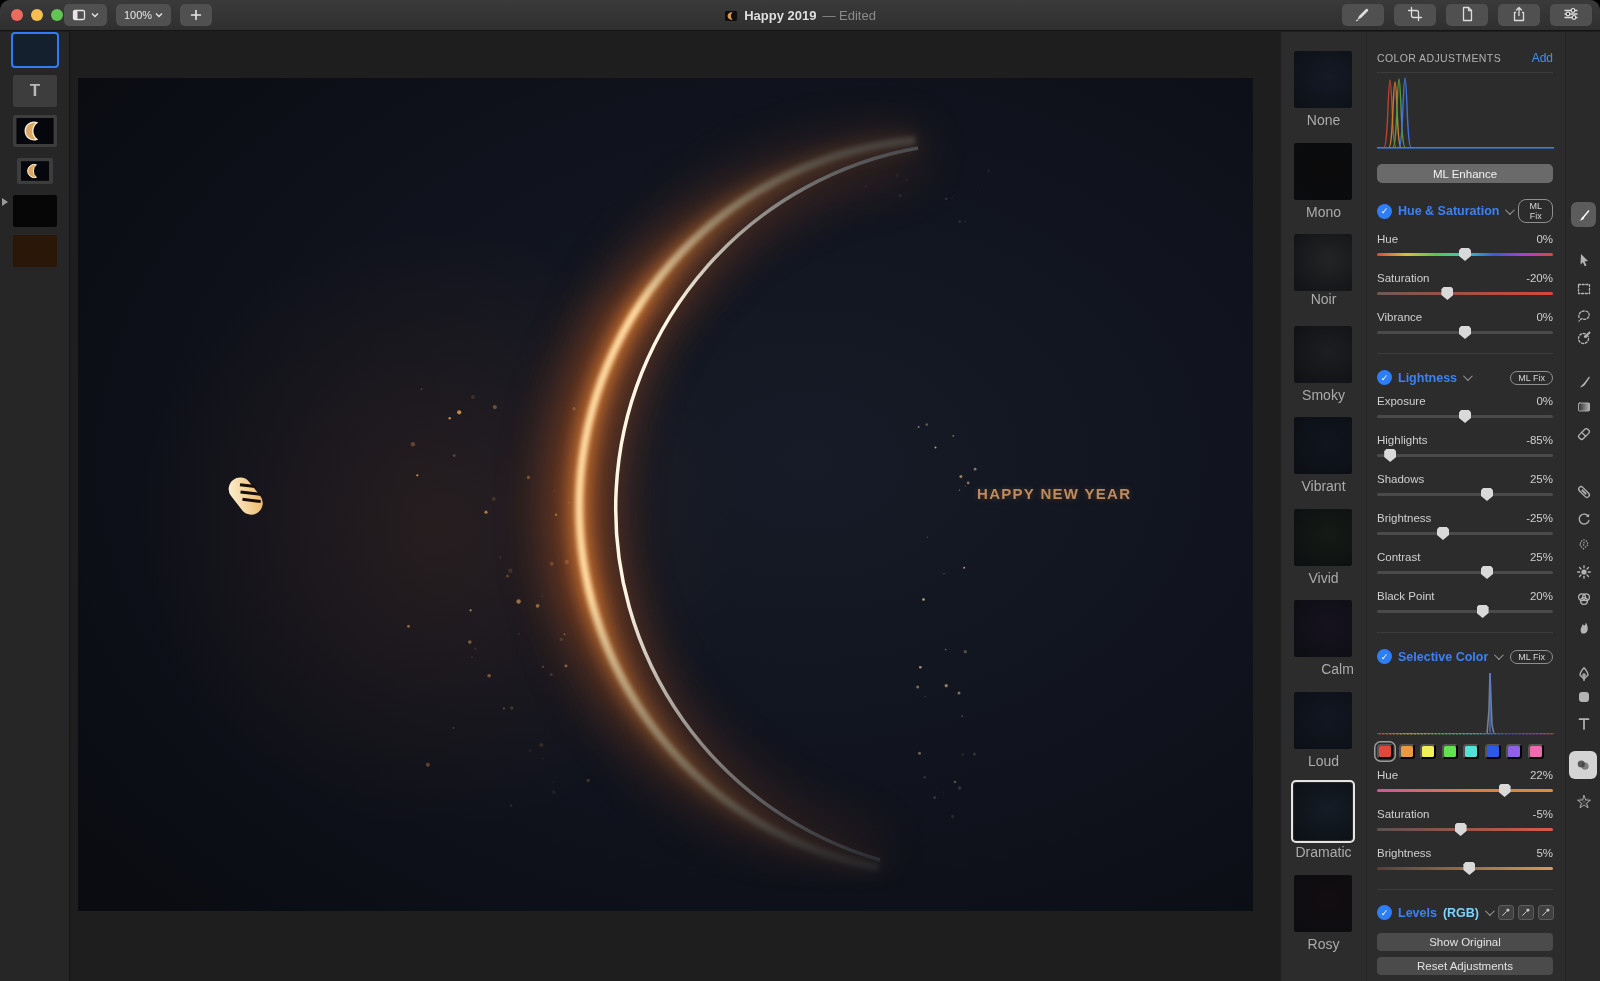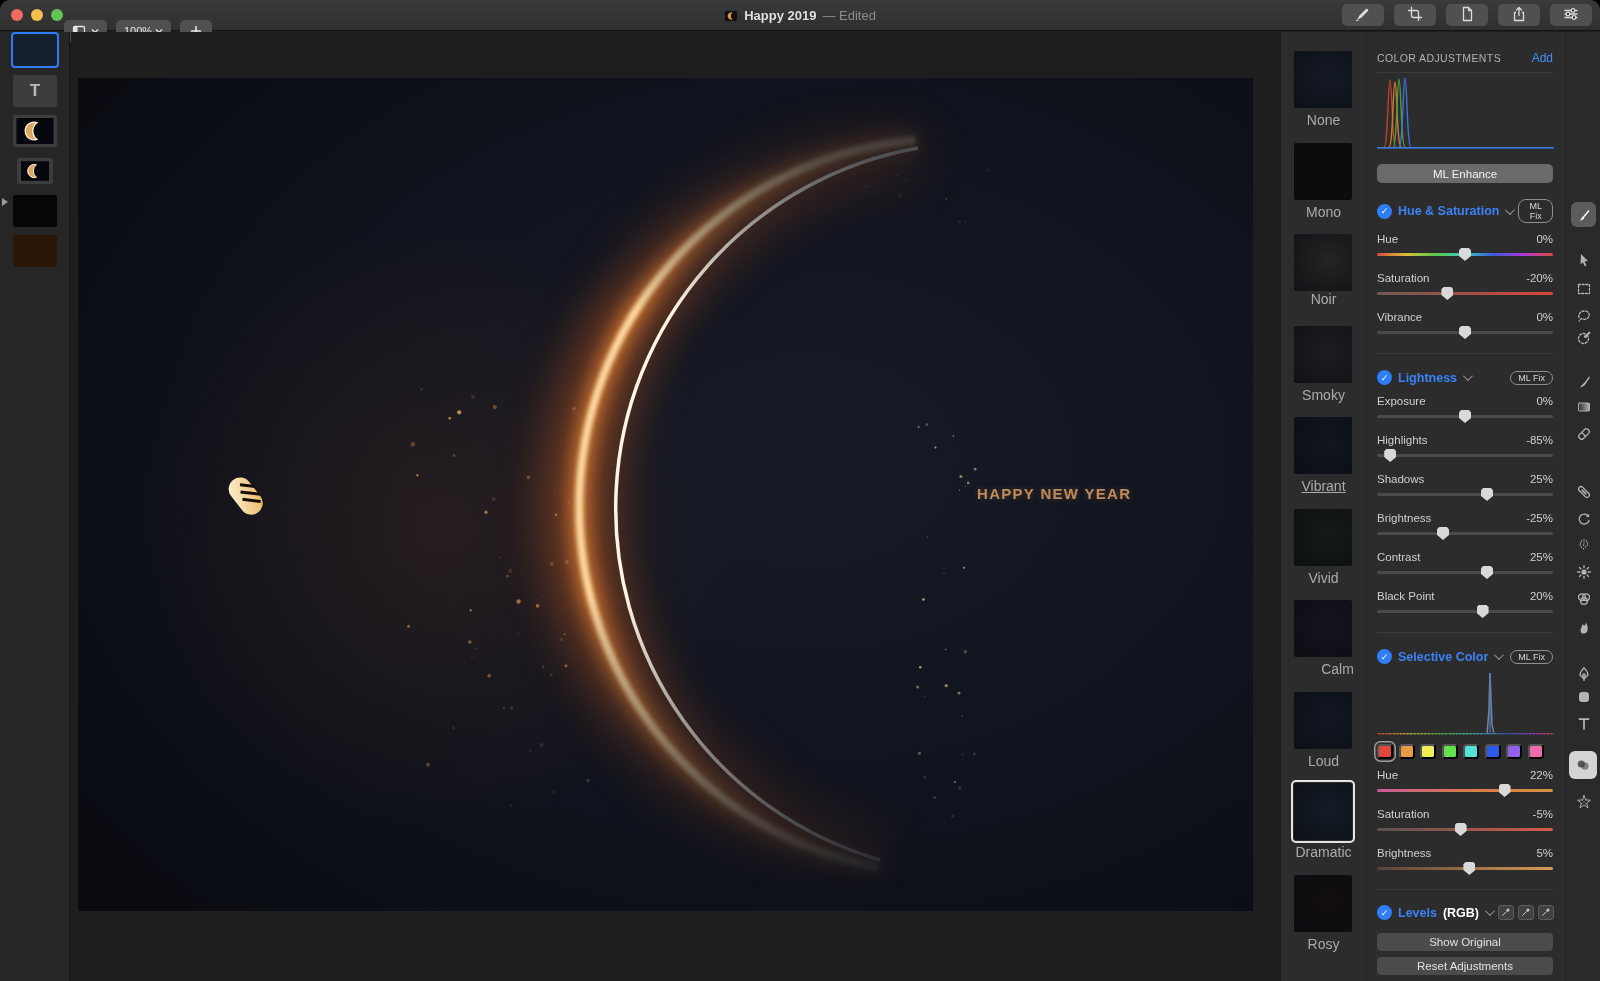--- a/index.html
+++ b/index.html
@@ -6,21 +6,21 @@
   *{box-sizing:border-box;}
   #window{position:relative;width:1600px;height:981px;background:#1e1e1e;overflow:hidden;
           border-radius:10px 10px 0 0;font-family:"Liberation Sans",sans-serif;-webkit-font-smoothing:antialiased;}
   
   .titlebar{position:absolute;left:0;top:0;width:1600px;height:31px;
             background:linear-gradient(#3a3a3a,#2f2f2f);border-bottom:1px solid #141414;}
   .traffic{position:absolute;left:11px;top:9px;display:flex;gap:8px;}
   .tl{width:12px;height:12px;border-radius:50%;}
   .tb-group-left{position:absolute;left:64px;top:4px;display:flex;gap:9px;align-items:center;}
   .tb-btn{height:22px;background:#505050;border:none;border-radius:5px;display:flex;align-items:center;
-          justify-content:center;gap:3px;color:#e6e6e6;font-size:11px;font-family:"Liberation Sans",sans-serif;padding:0 8px;margin-top:16px;}
+          justify-content:center;gap:3px;color:#e6e6e6;font-size:11px;font-family:"Liberation Sans",sans-serif;padding:0 8px;}
   .tb-btn svg{display:block;}
   .tb-title{position:absolute;left:0;top:0;width:100%;height:31px;display:flex;align-items:center;
             justify-content:center;gap:6px;color:#dfdfdf;font-size:13px;font-weight:bold;pointer-events:none;}
   .tb-title .edited{color:#8b8b8b;font-weight:normal;}
   .tb-group-right{position:absolute;right:8px;top:4px;display:flex;gap:10px;align-items:center;}
   .tb-icon-btn{width:42px;height:22px;background:#505050;border:none;border-radius:5px;
                display:flex;align-items:center;justify-content:center;color:#dcdcdc;}
   
   .layers-panel{position:absolute;left:0;top:32px;width:70px;bottom:0;background:#262626;border-right:1px solid #161616;}
   .layer-tile{position:absolute;left:13px;width:44px;height:32px;border-radius:2px;overflow:hidden;}
@@ -47,21 +47,21 @@
   .panel-header .ph-title{font-size:10.5px;letter-spacing:.4px;color:#b2b2b2;}
   .panel-header .ph-add{font-size:12px;color:#4190f7;}
   .divider{border-top:1px solid #3b3b3b;margin-top:13px;}
   .histo{position:relative;height:76px;margin-top:1px;}
   .ml-enhance{margin-top:14px;height:19px;width:100%;background:#6a6a6a;border:none;border-radius:5px;
               color:#f2f2f2;font-size:11.5px;font-family:"Liberation Sans",sans-serif;}
   .section-head{display:flex;align-items:center;gap:6px;margin-top:16px;}
   .chk{width:15px;height:15px;border-radius:50%;background:#2e7ef7;color:#fff;font-size:9px;
        display:flex;align-items:center;justify-content:center;flex:none;}
   .sec-title{font-size:12.5px;font-weight:bold;color:#3b82f6;white-space:nowrap;}
-  .sec-mode{font-size:12.5px;color:#ffffff;font-weight:bold;}
+  .sec-mode{font-size:12.5px;color:#7dd3fc;font-weight:bold;}
   .chev{width:7px;height:7px;border-right:1.6px solid #9a9a9a;border-bottom:1.6px solid #9a9a9a;
         transform:rotate(45deg) translateY(-2px);flex:none;}
   .mlfix{margin-left:auto;font-size:9px;color:#d6d6d6;border:1px solid #8f8f8f;border-radius:8px;
          padding:1px 7px;background:transparent;font-family:"Liberation Sans",sans-serif;}
   .s-row{display:flex;justify-content:space-between;font-size:11.5px;color:#cfcfcf;margin-top:10px;}
   .s-trackwrap{position:relative;height:15px;margin-top:2px;}
   .s-track{position:absolute;left:0;right:0;top:6px;height:3px;border-radius:2px;background:#4a4a4a;}
   .track-hue{background:linear-gradient(90deg,#d84a3a,#d8c03a,#58c84a,#3ac8c0,#3a58d8,#b03ad8,#d84a3a);}
   .track-sat{background:linear-gradient(90deg,#6e5a54,#d8463a);}
   .track-schue{background:linear-gradient(90deg,#c85a9a,#d87a4a,#d8903f);}
@@ -327,21 +327,21 @@
   <div class="presets-col" id="presetsCol">
       <div class="preset-thumb" style="top: 19px; background: radial-gradient(at 60% 45%, rgb(20, 26, 38), rgb(10, 12, 16) 130%);"></div>
       <div class="preset-label" style="top: 80px;">None</div>
       <div class="preset-thumb" style="top: 110.5px; background: radial-gradient(at 60% 45%, rgb(11, 11, 11), rgb(10, 12, 16) 130%);"></div>
       <div class="preset-label" style="top: 171.5px;">Mono</div>
       <div class="preset-thumb" style="top: 202px; background: radial-gradient(at 60% 45%, rgb(35, 36, 37), rgb(10, 12, 16) 130%);"></div>
       <div class="preset-label" style="top: 259px;">Noir</div>
       <div class="preset-thumb" style="top: 293.5px; background: radial-gradient(at 60% 45%, rgb(29, 30, 33), rgb(10, 12, 16) 130%);"></div>
       <div class="preset-label" style="top: 354.5px;">Smoky</div>
       <div class="preset-thumb" style="top: 385px; background: radial-gradient(at 60% 45%, rgb(16, 21, 31), rgb(10, 12, 16) 130%);"></div>
-      <div class="preset-label" style="top: 446px; text-decoration: underline;">Vibrant</div>
+      <div class="preset-label" style="top: 446px;">Vibrant</div>
       <div class="preset-thumb" style="top: 476.5px; background: radial-gradient(at 60% 45%, rgb(21, 26, 21), rgb(10, 12, 16) 130%);"></div>
       <div class="preset-label" style="top: 537.5px;">Vivid</div>
       <div class="preset-thumb" style="top: 568px; background: radial-gradient(at 60% 45%, rgb(22, 18, 30), rgb(10, 12, 16) 130%);"></div>
       <div class="preset-label" style="top: 629px; padding-left: 28px;">Calm</div>
       <div class="preset-thumb" style="top: 659.5px; background: radial-gradient(at 60% 45%, rgb(18, 23, 35), rgb(10, 12, 16) 130%);"></div>
       <div class="preset-label" style="top: 720.5px;">Loud</div>
       <div class="preset-thumb sel" style="top: 751px; background: radial-gradient(at 60% 45%, rgb(20, 28, 38), rgb(10, 12, 16) 130%);"></div>
       <div class="preset-label" style="top: 812px;">Dramatic</div>
       <div class="preset-thumb" style="top: 842.5px; background: radial-gradient(at 60% 45%, rgb(18, 13, 16), rgb(10, 12, 16) 130%);"></div>
       <div class="preset-label" style="top: 903.5px;">Rosy</div>

